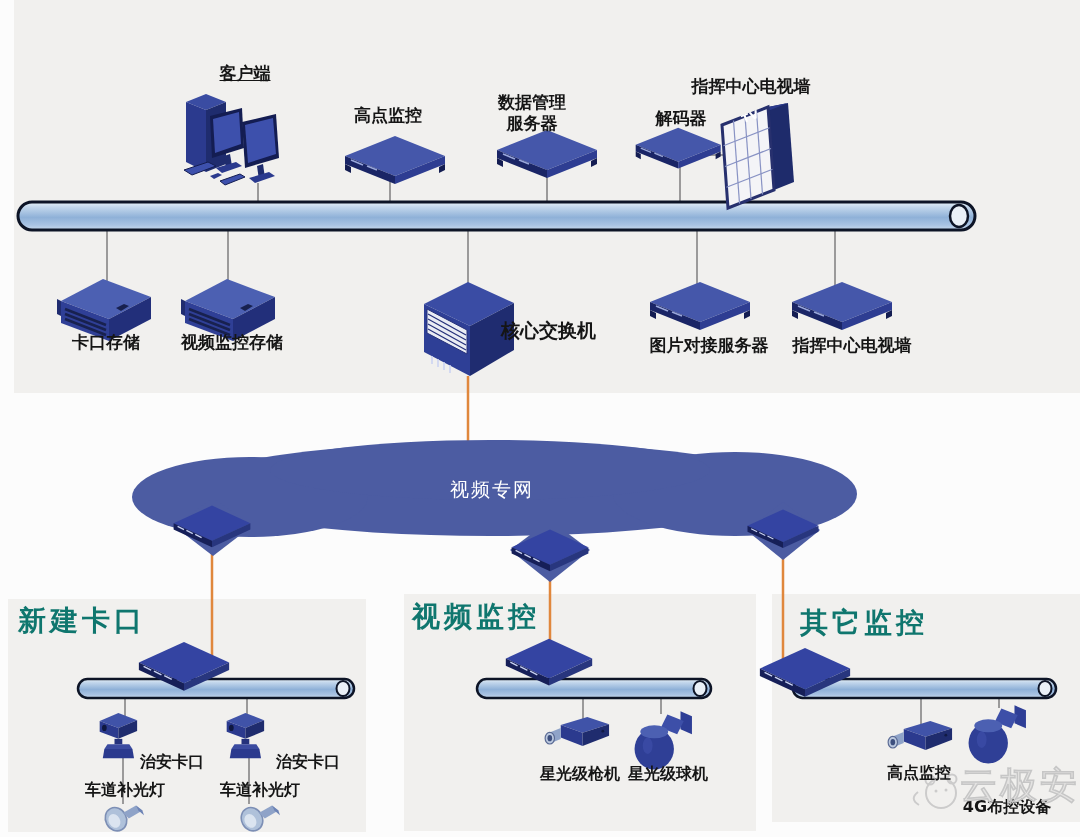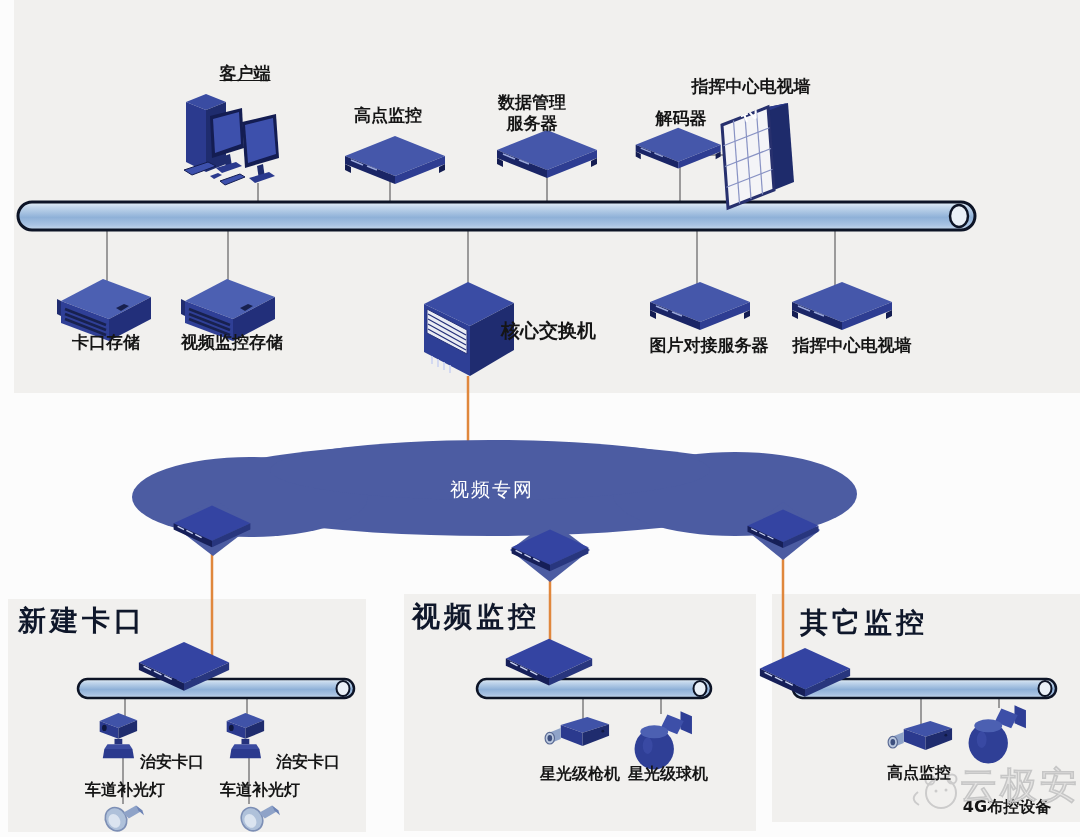--- a/index.html
+++ b/index.html
@@ -7,21 +7,21 @@
     position:relative; width:1080px; height:837px; overflow:hidden;
     background:#FCFCFC;
     font-family:"DejaVu Sans","Liberation Sans",sans-serif;
   }
   .panel { position:absolute; background:#F1F0EE; }
   #svg-layer { position:absolute; left:0; top:0; width:1080px; height:837px; }
   .lbl { position:absolute; font-weight:bold; font-size:17px; color:#151515; white-space:nowrap; z-index:5; }
   .lbl.c { transform:translateX(-50%); }
   .lbl.wrap { white-space:normal; width:74px; text-align:center; line-height:1.25; }
   .main-title { position:absolute; left:55px; top:8px; font-size:33px; font-weight:bold; color:#1E3766; letter-spacing:3px; z-index:5; }
-  .sec-title { position:absolute; font-size:28px; font-weight:bold; color:#0f172a; letter-spacing:4px; z-index:5; }
+  .sec-title { position:absolute; font-size:28px; font-weight:bold; color:#0f766e; letter-spacing:4px; z-index:5; }
   .cloud-lbl { position:absolute; left:492px; top:477px; transform:translateX(-50%); color:#FFFFFF; font-size:19px; font-weight:normal; letter-spacing:2px; z-index:5; }
   .watermark-text { position:absolute; left:960px; top:761px; font-size:37px; font-weight:normal;
     color:rgba(200,200,200,0.30); -webkit-text-stroke:1.5px #C6C6C6; letter-spacing:3px; z-index:6;text-align:center; }
 </style>
 </head>
 <body>
 
 <div id="stage">
 
   <div class="panel" style="left:14px; top:0; width:1066px; height:393px;"></div>

